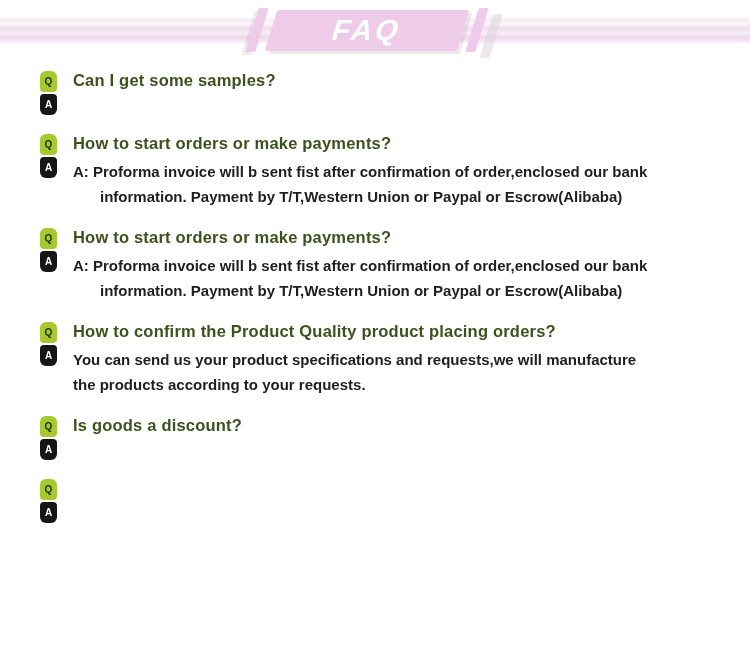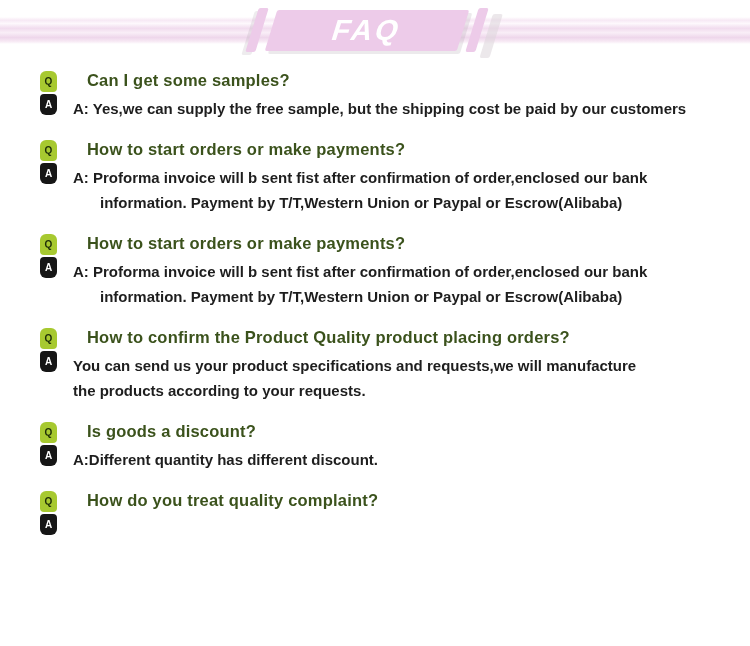--- a/index.html
+++ b/index.html
@@ -66,21 +66,21 @@
     border-radius: 6px 6px 4px 4px;
     margin-bottom: 2px;
   }
   .badge-a {
     background: var(--badge-black, #161616);
     color: #ffffff;
     border-radius: 4px 4px 6px 6px;
   }
   .qa-content { flex: 1 1 auto; min-width: 0; }
   .question {
-    margin: 0 0 6px 14px;
+    margin: 0 0 6px 0;
     font-size: 16.5px; line-height: 20px;
     letter-spacing: .2px;
     color: var(--question-green, #3b521c);
   }
   .answer {
     margin: 0;
     white-space: pre-line;
     font-size: 15px; line-height: 25px;
     color: var(--answer-dark, #1e1e1e);
     font-weight: 700;
@@ -107,21 +107,20 @@
 
 <main class="faq-list">
 
   <section class="faq-item">
     <div class="badge-col">
       <div class="badge badge-q">Q</div>
       <div class="badge badge-a">A</div>
     </div>
     <div class="qa-content">
       <h3 class="question">Can I get some samples?</h3>
-      <p class="answer">A: Yes,we can supply the free sample, but the shipping cost be paid by our customers</p>
     </div>
   </section>
 
   <section class="faq-item">
     <div class="badge-col">
       <div class="badge badge-q">Q</div>
       <div class="badge badge-a">A</div>
     </div>
     <div class="qa-content">
       <h3 class="question">How to start orders or make payments?</h3>
@@ -154,27 +153,25 @@
     </div>
   </section>
 
   <section class="faq-item">
     <div class="badge-col">
       <div class="badge badge-q">Q</div>
       <div class="badge badge-a">A</div>
     </div>
     <div class="qa-content">
       <h3 class="question">Is goods a discount?</h3>
-      <p class="answer">A:Different quantity has different discount.</p>
     </div>
   </section>
 
   <section class="faq-item">
     <div class="badge-col">
       <div class="badge badge-q">Q</div>
       <div class="badge badge-a">A</div>
     </div>
     <div class="qa-content">
-      <h3 class="question">How do you treat quality complaint?</h3>
     </div>
   </section>
 
 </main>
 
 </body></html>

